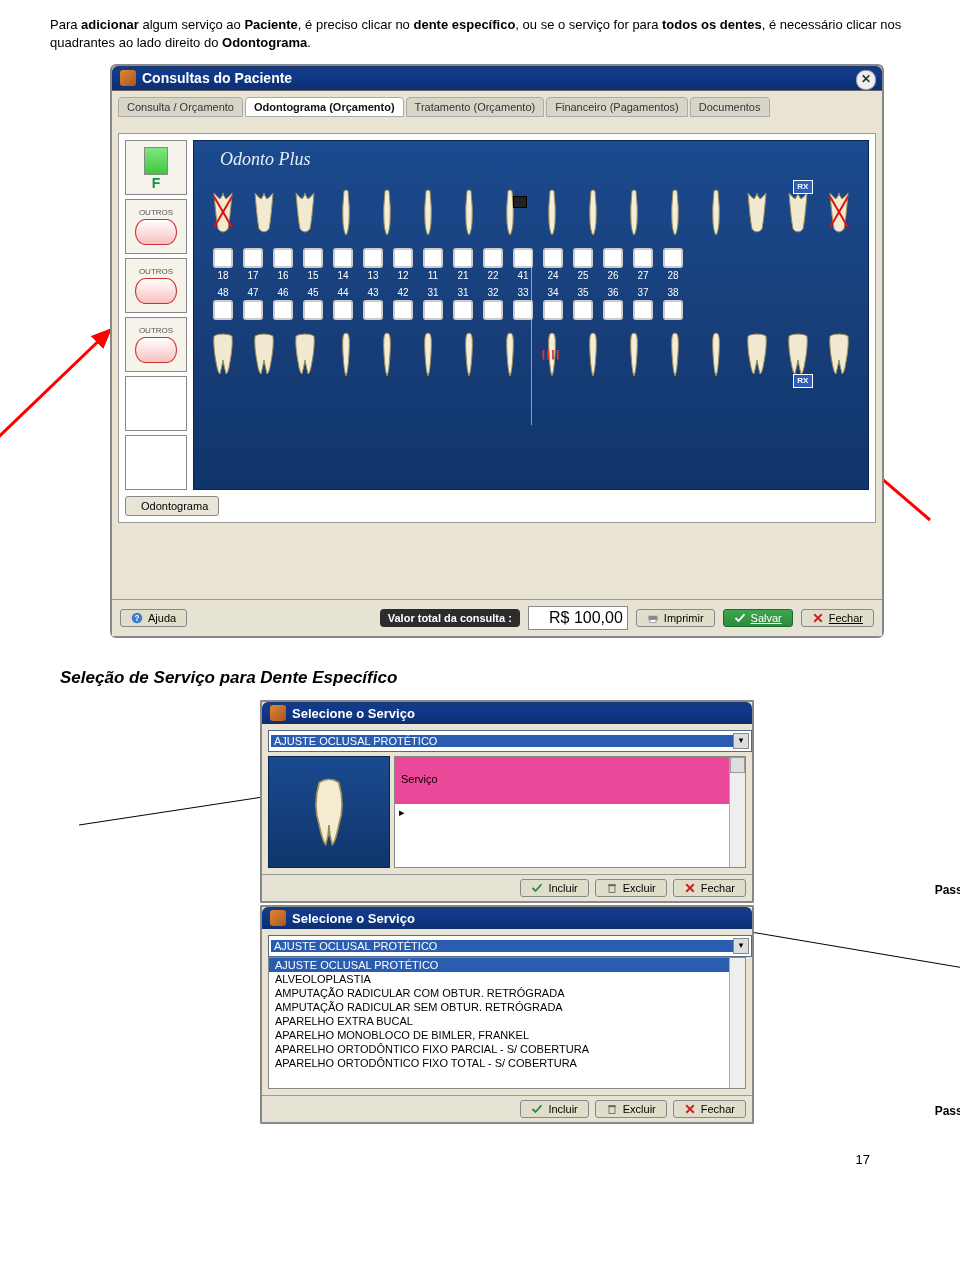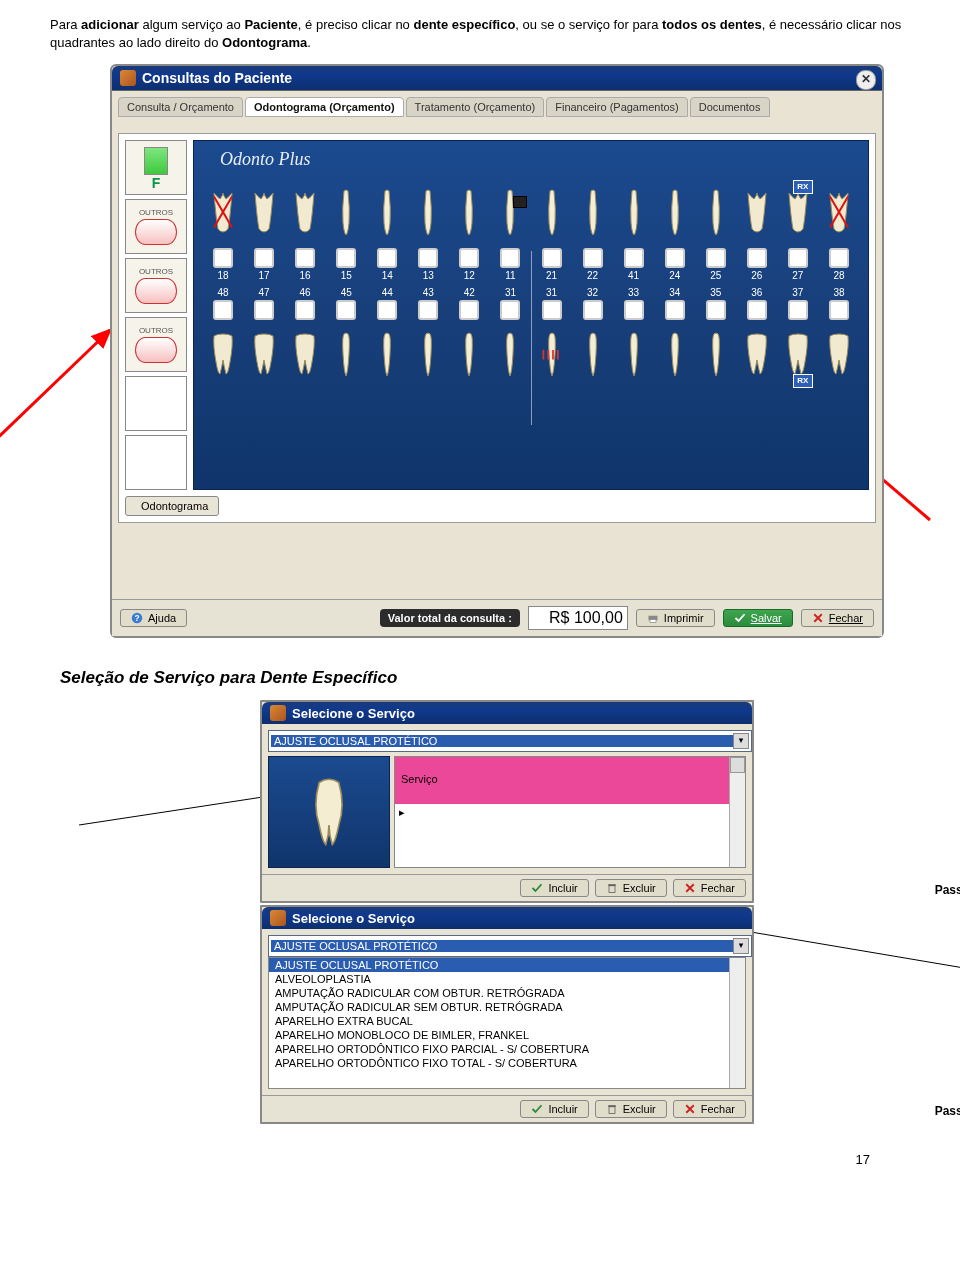--- a/index.html
+++ b/index.html
@@ -29,21 +29,21 @@
 .leftcell.blank{background:#fff}
 
 .chart{flex:1;background:linear-gradient(#1b4a8f,#183f7a 50%,#10356c);border:1px solid #0a2452;padding:8px 8px 10px 8px;color:#fff;position:relative}
 .brand{font-family:"Times New Roman",serif;font-style:italic;font-size:18px;color:#e8eef8;margin:0 0 4px 18px}
 
 .teeth-row{display:flex;justify-content:space-between;margin:4px 6px}
 .tooth{width:30px;height:70px;display:flex;align-items:flex-end;justify-content:center;position:relative}
 .tooth svg{width:24px;height:64px;display:block}
 .teeth-row.bottom .tooth{align-items:flex-start}
 
-.occ-row{display:flex;justify-content:space-between;margin:4px 6px}
+.occ-row{display:flex;justify-content:flex-start;margin:4px 6px}
 .occ{width:30px;display:flex;flex-direction:column;align-items:center;font-size:10px}
 .occ .box{width:16px;height:16px;background:#fff;border:2px solid #ccc;border-radius:3px}
 .occ.bottom .num{order:-1;margin-bottom:2px}
 .occ .num{margin-top:2px}
 
 .vline{position:absolute;top:110px;bottom:64px;left:50%;width:1px;background:rgba(255,255,255,.5)}
 
 .odbutton{margin:6px 0 0 0}
 .odbutton button{font-size:11px;padding:3px 10px;border:1px solid #888;background:#e9e5d6;border-radius:3px;display:flex;align-items:center;gap:5px}
 

